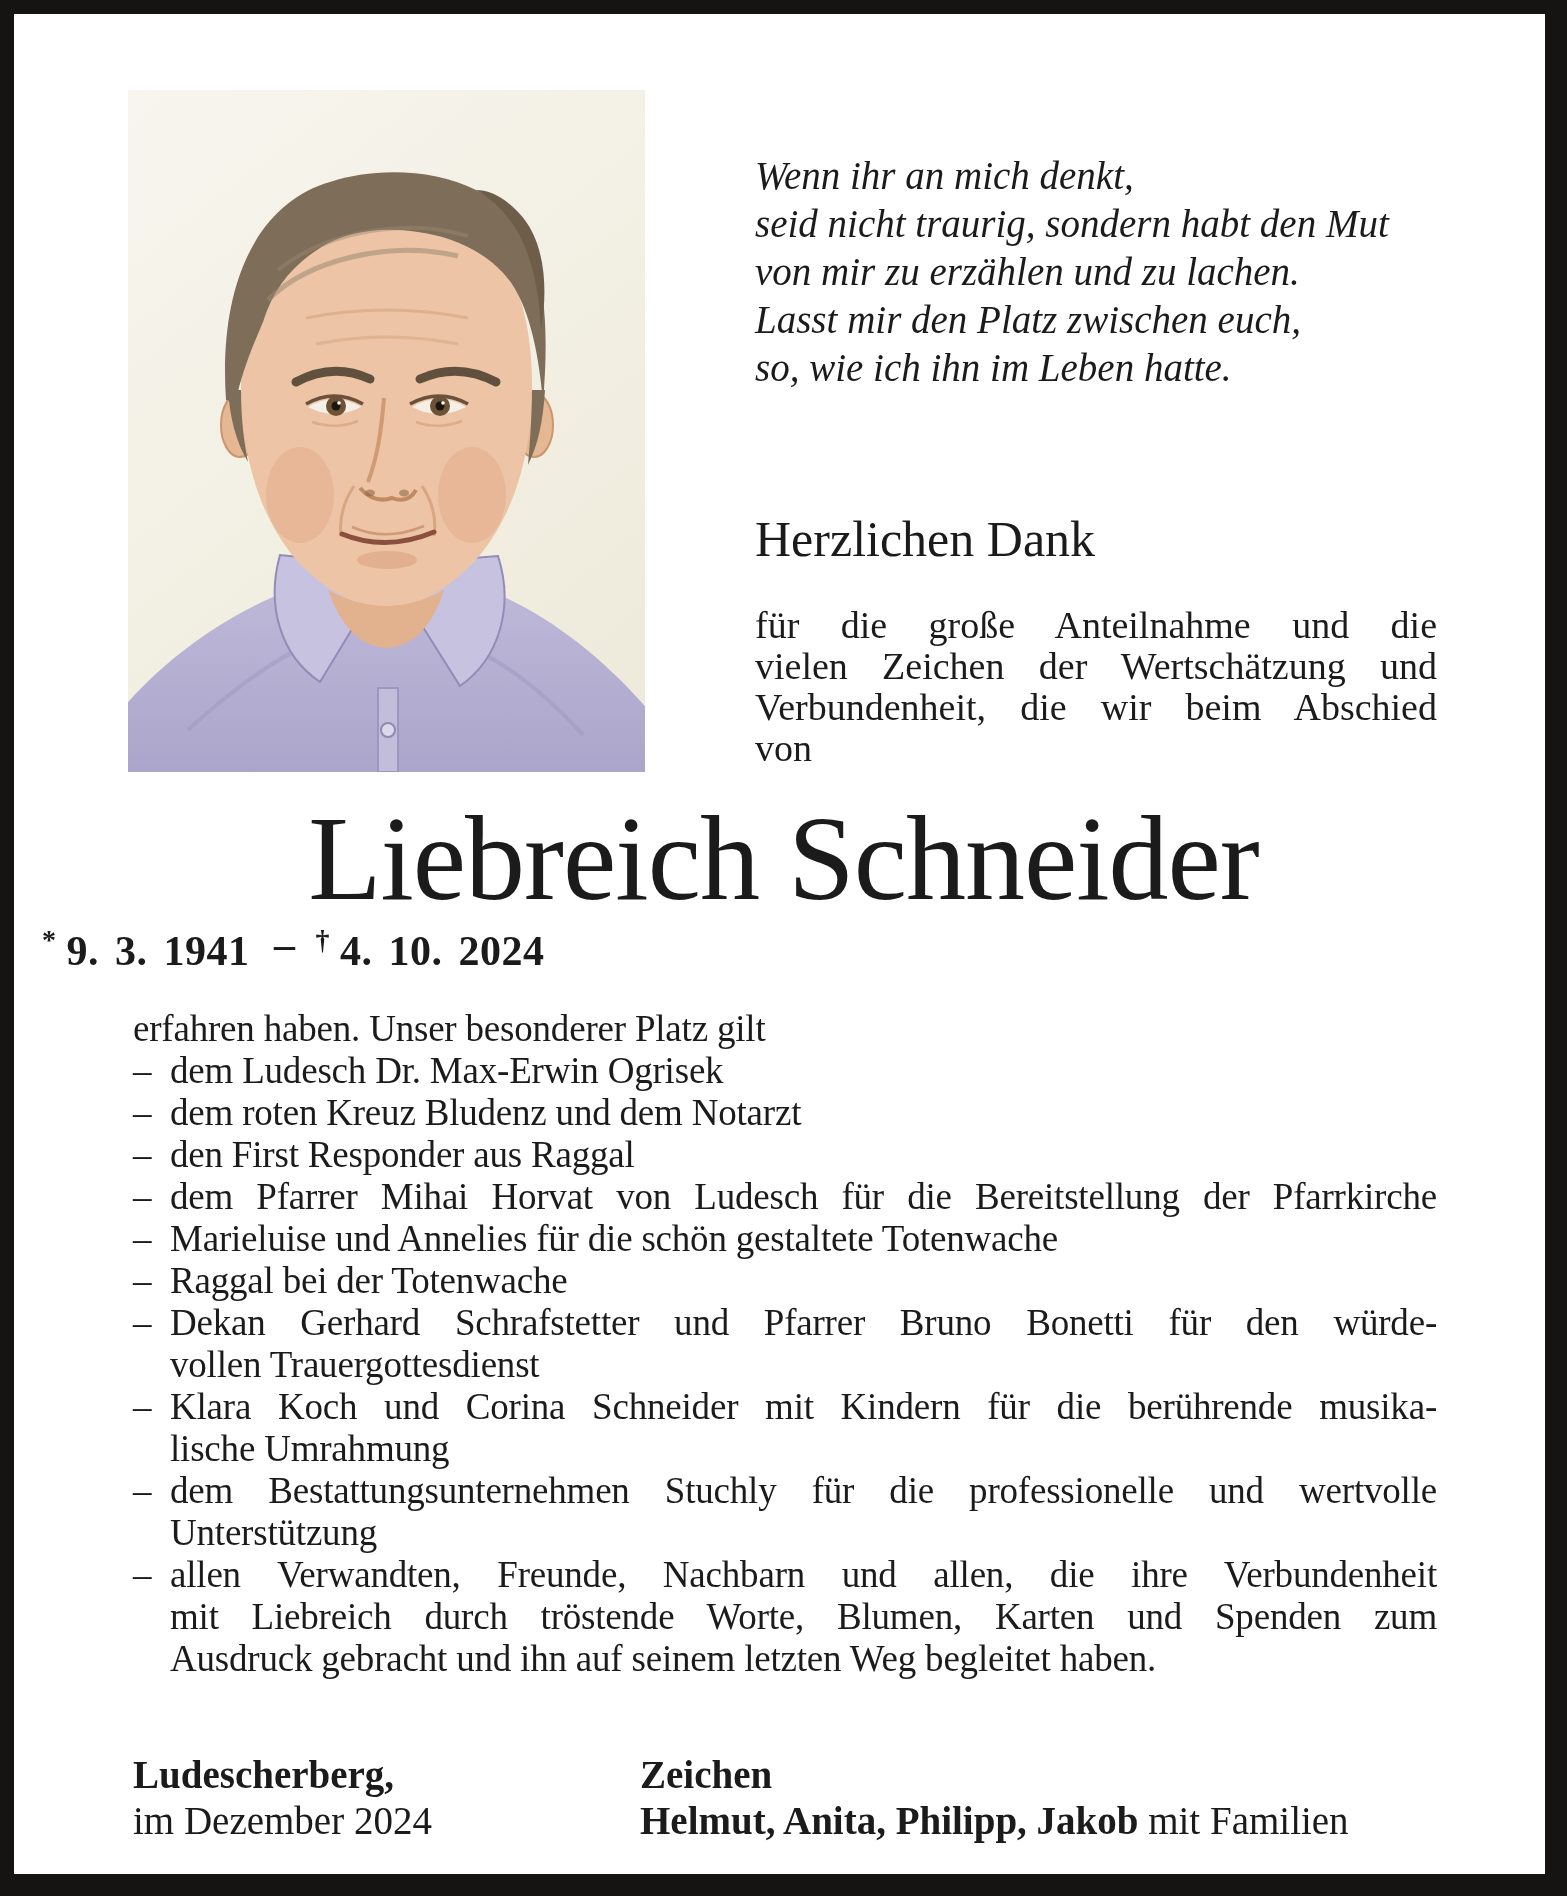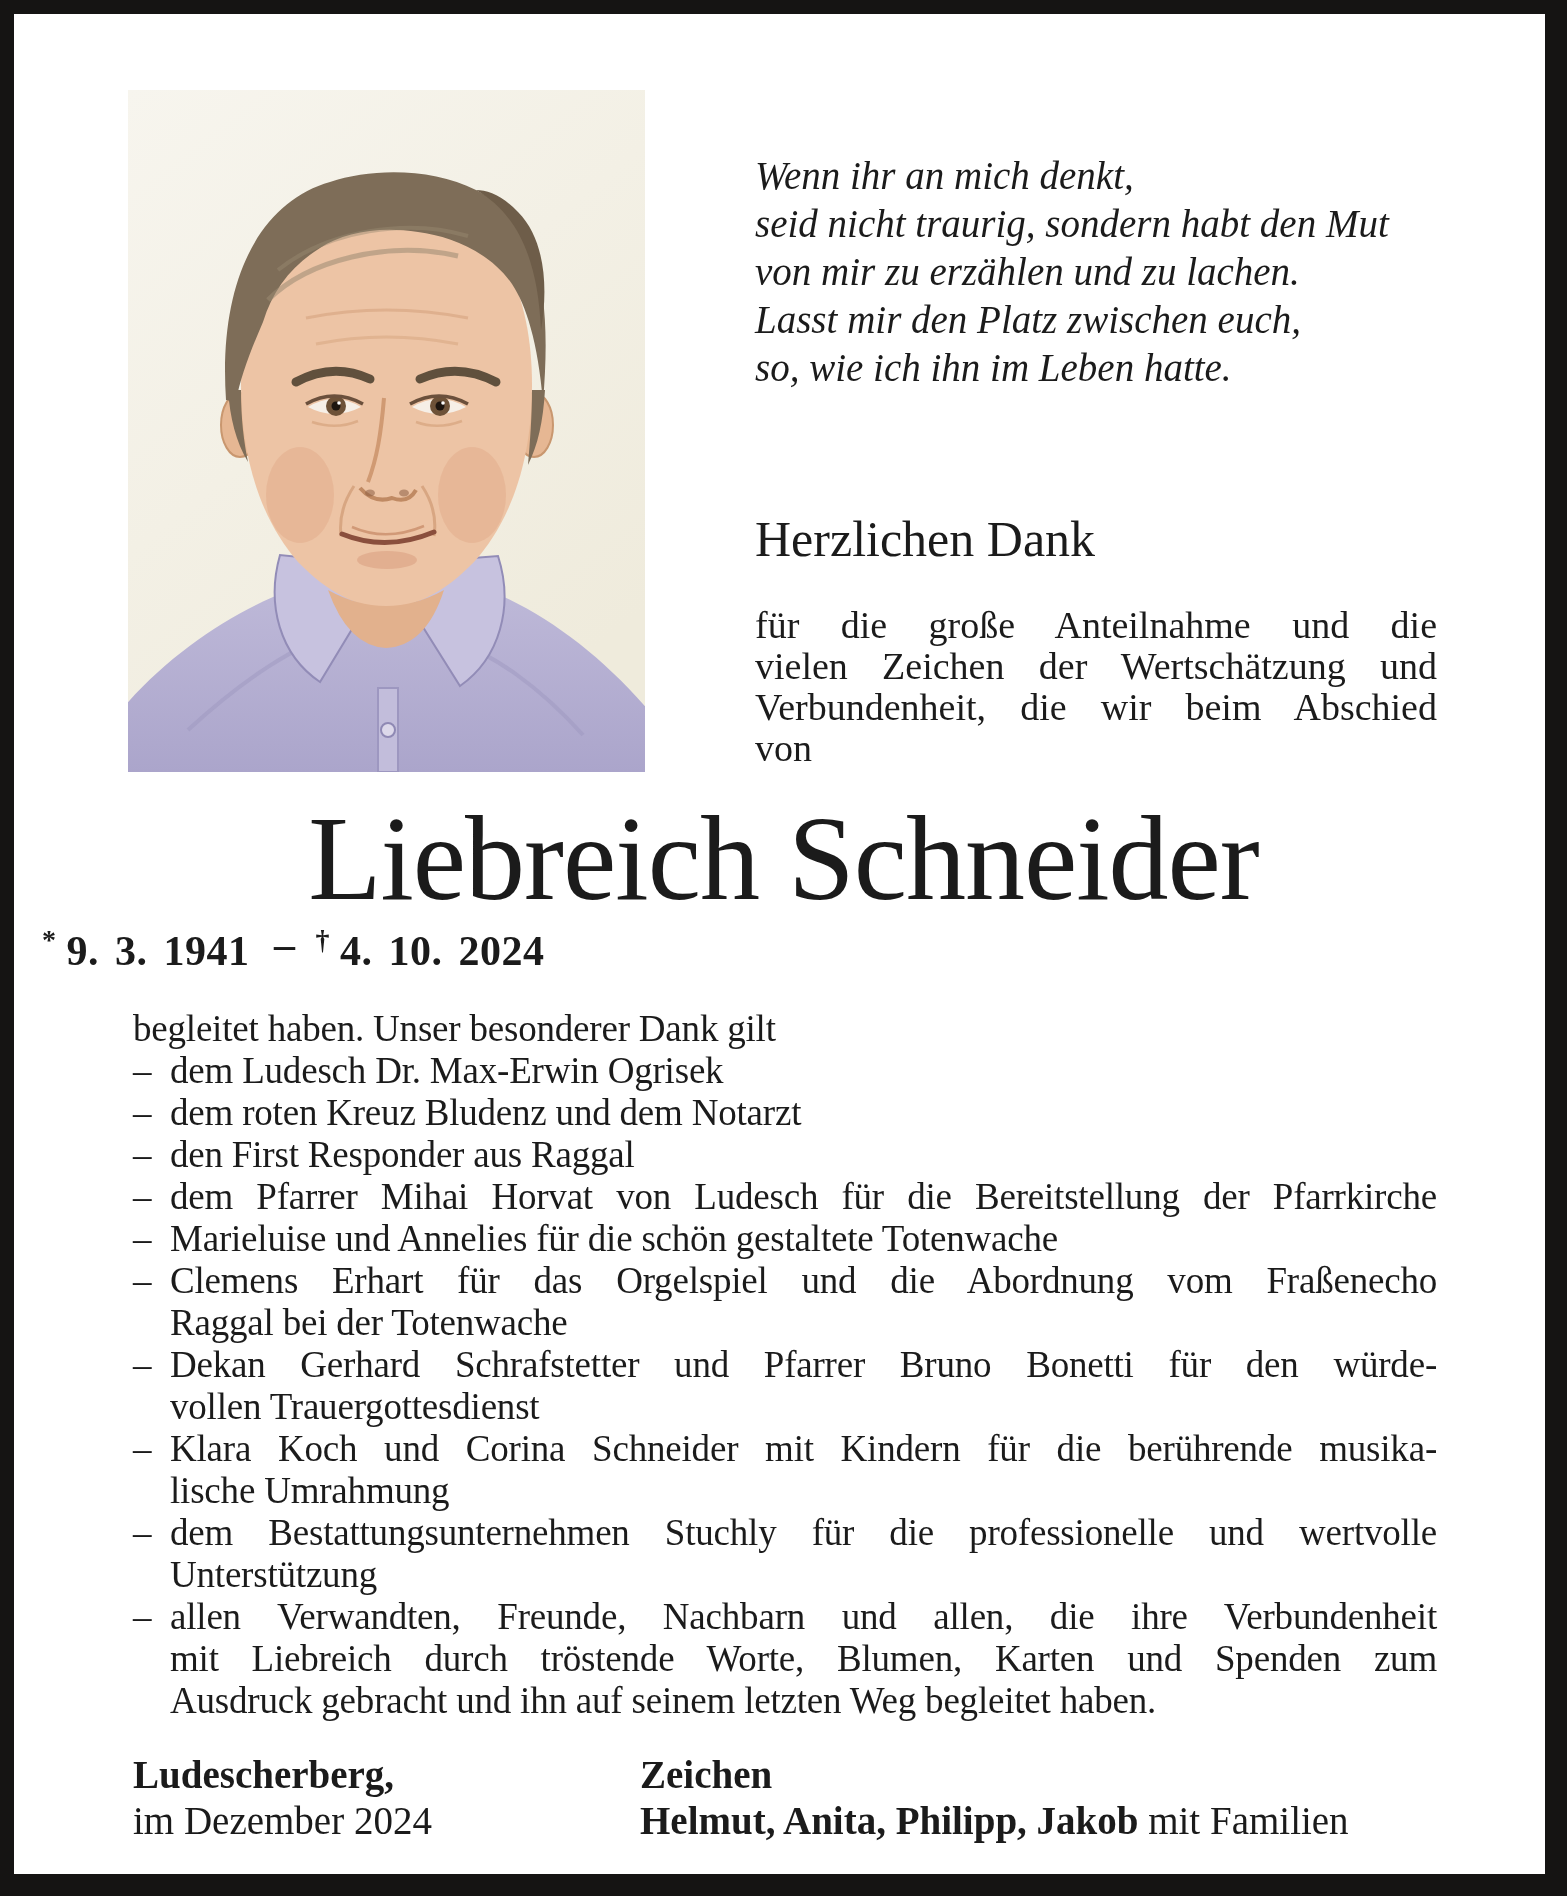--- a/index.html
+++ b/index.html
@@ -147,21 +147,21 @@
 
   <div class="dates">
     <span class="sym">*</span>
     <span class="d">9. 3. 1941</span>
     <span class="sep">–</span>
     <span class="sym">†</span>
     <span class="d">4. 10. 2024</span>
   </div>
 
   <div class="ack" id="ack">
-      <div class="line">begleitet haben. Unser besonderer Dank gilt</div>
+      <div class="line">erfahren haben. Unser besonderer Platz gilt</div>
       <div class="ack-item">
         <span class="dash">–</span>
         <div class="line">dem Ludesch Dr. Max-Erwin Ogrisek</div>
       </div>
       <div class="ack-item">
         <span class="dash">–</span>
         <div class="line">dem roten Kreuz Bludenz und dem Notarzt</div>
       </div>
       <div class="ack-item">
         <span class="dash">–</span>
@@ -170,21 +170,20 @@
       <div class="ack-item">
         <span class="dash">–</span>
         <div class="line j">dem Pfarrer Mihai Horvat von Ludesch für die Bereitstellung der Pfarrkirche</div>
       </div>
       <div class="ack-item">
         <span class="dash">–</span>
         <div class="line">Marieluise und Annelies für die schön gestaltete Totenwache</div>
       </div>
       <div class="ack-item">
         <span class="dash">–</span>
-        <div class="line j">Clemens Erhart für das Orgelspiel und die Abordnung vom Fraßenecho</div>
         <div class="line">Raggal bei der Totenwache</div>
       </div>
       <div class="ack-item">
         <span class="dash">–</span>
         <div class="line j">Dekan Gerhard Schrafstetter und Pfarrer Bruno Bonetti für den würde-</div>
         <div class="line">vollen Trauergottesdienst</div>
       </div>
       <div class="ack-item">
         <span class="dash">–</span>
         <div class="line j">Klara Koch und Corina Schneider mit Kindern für die berührende musika-</div>

